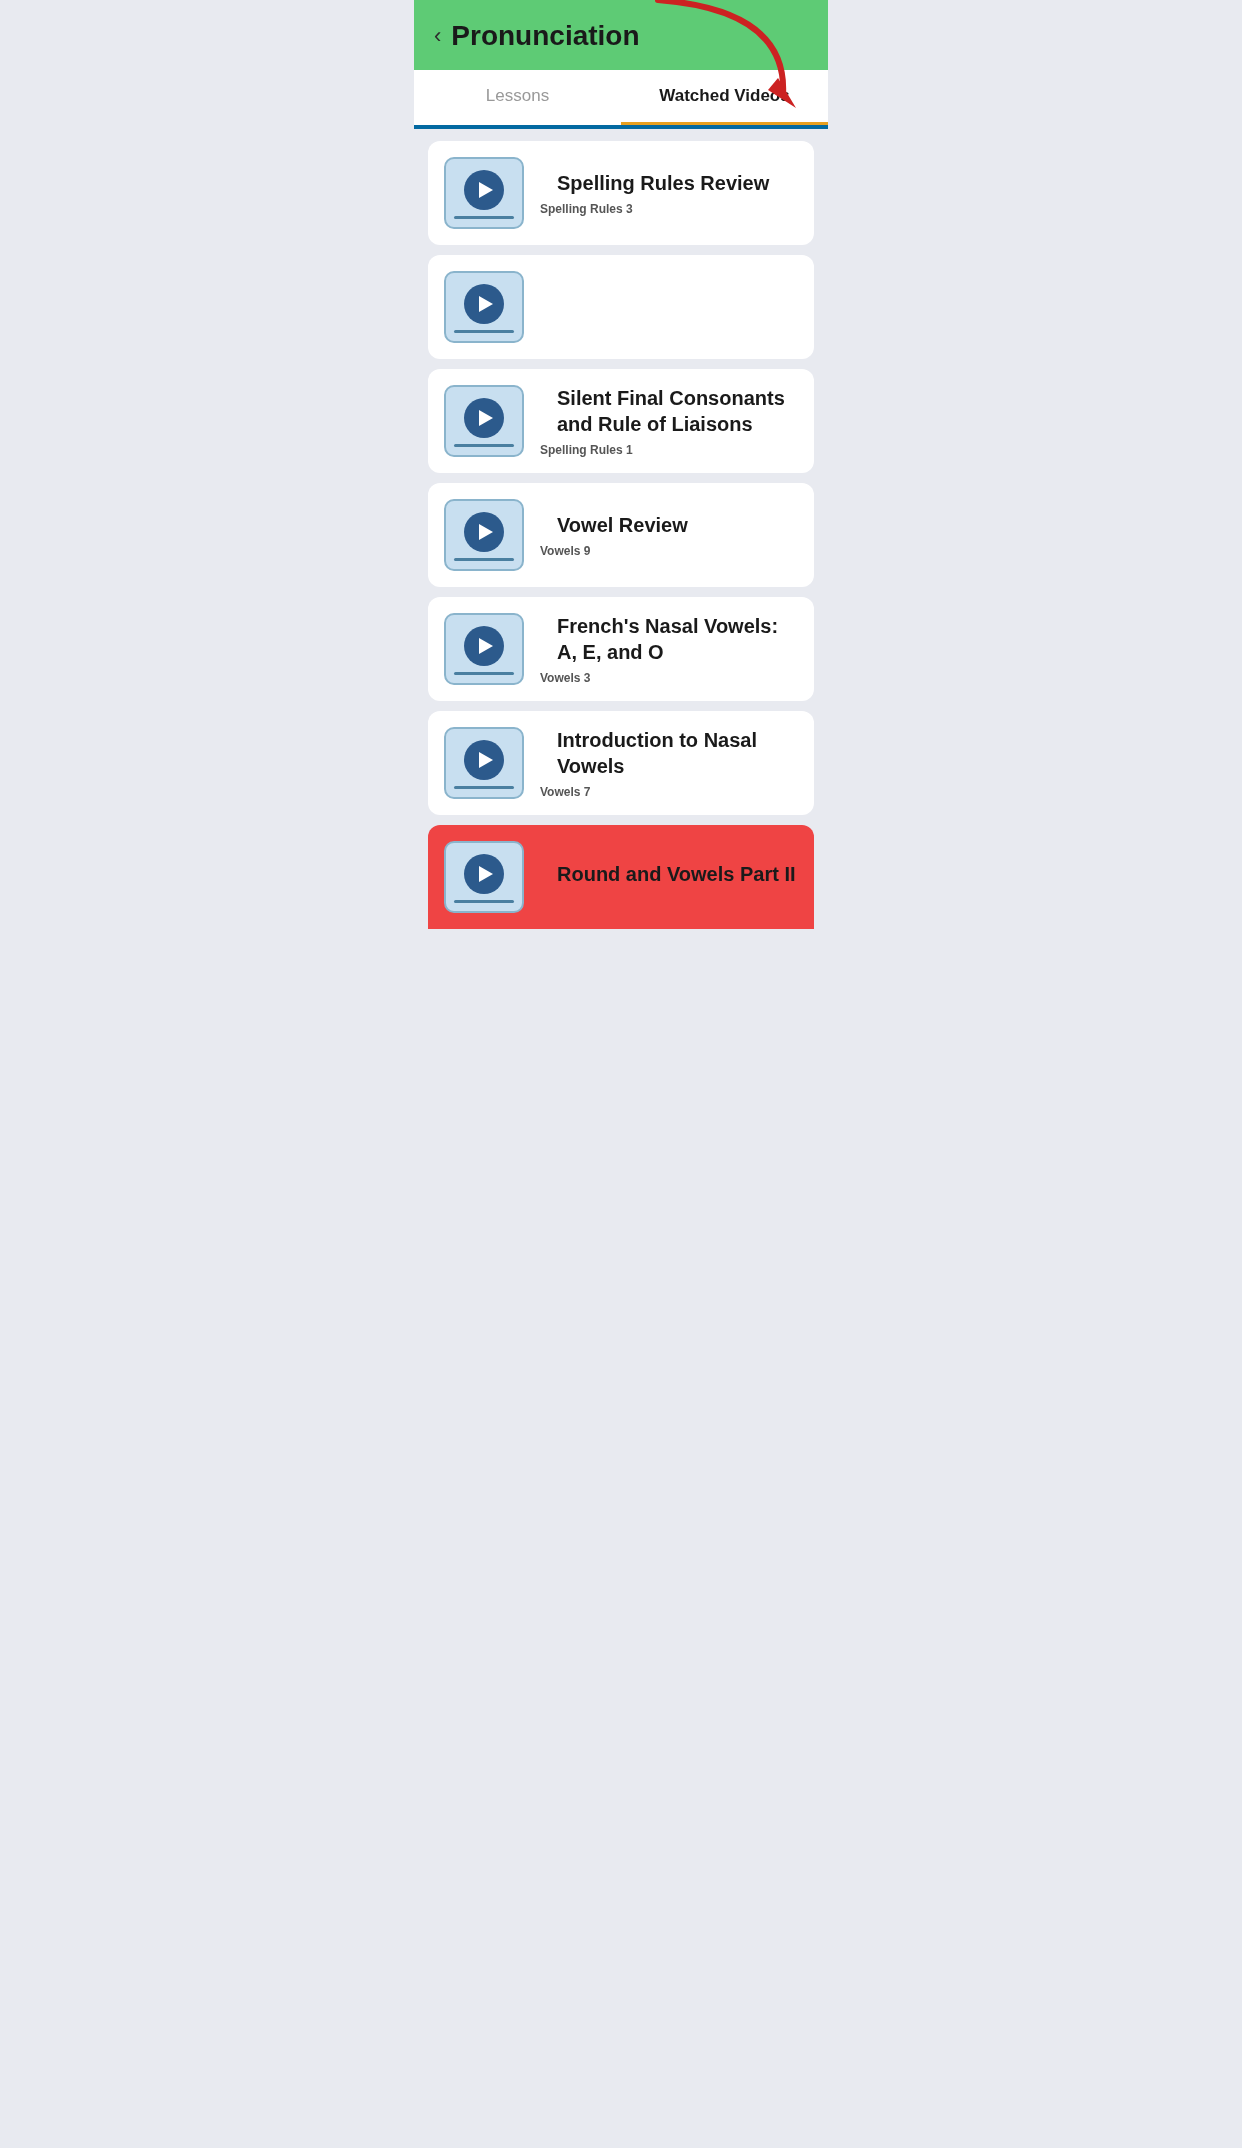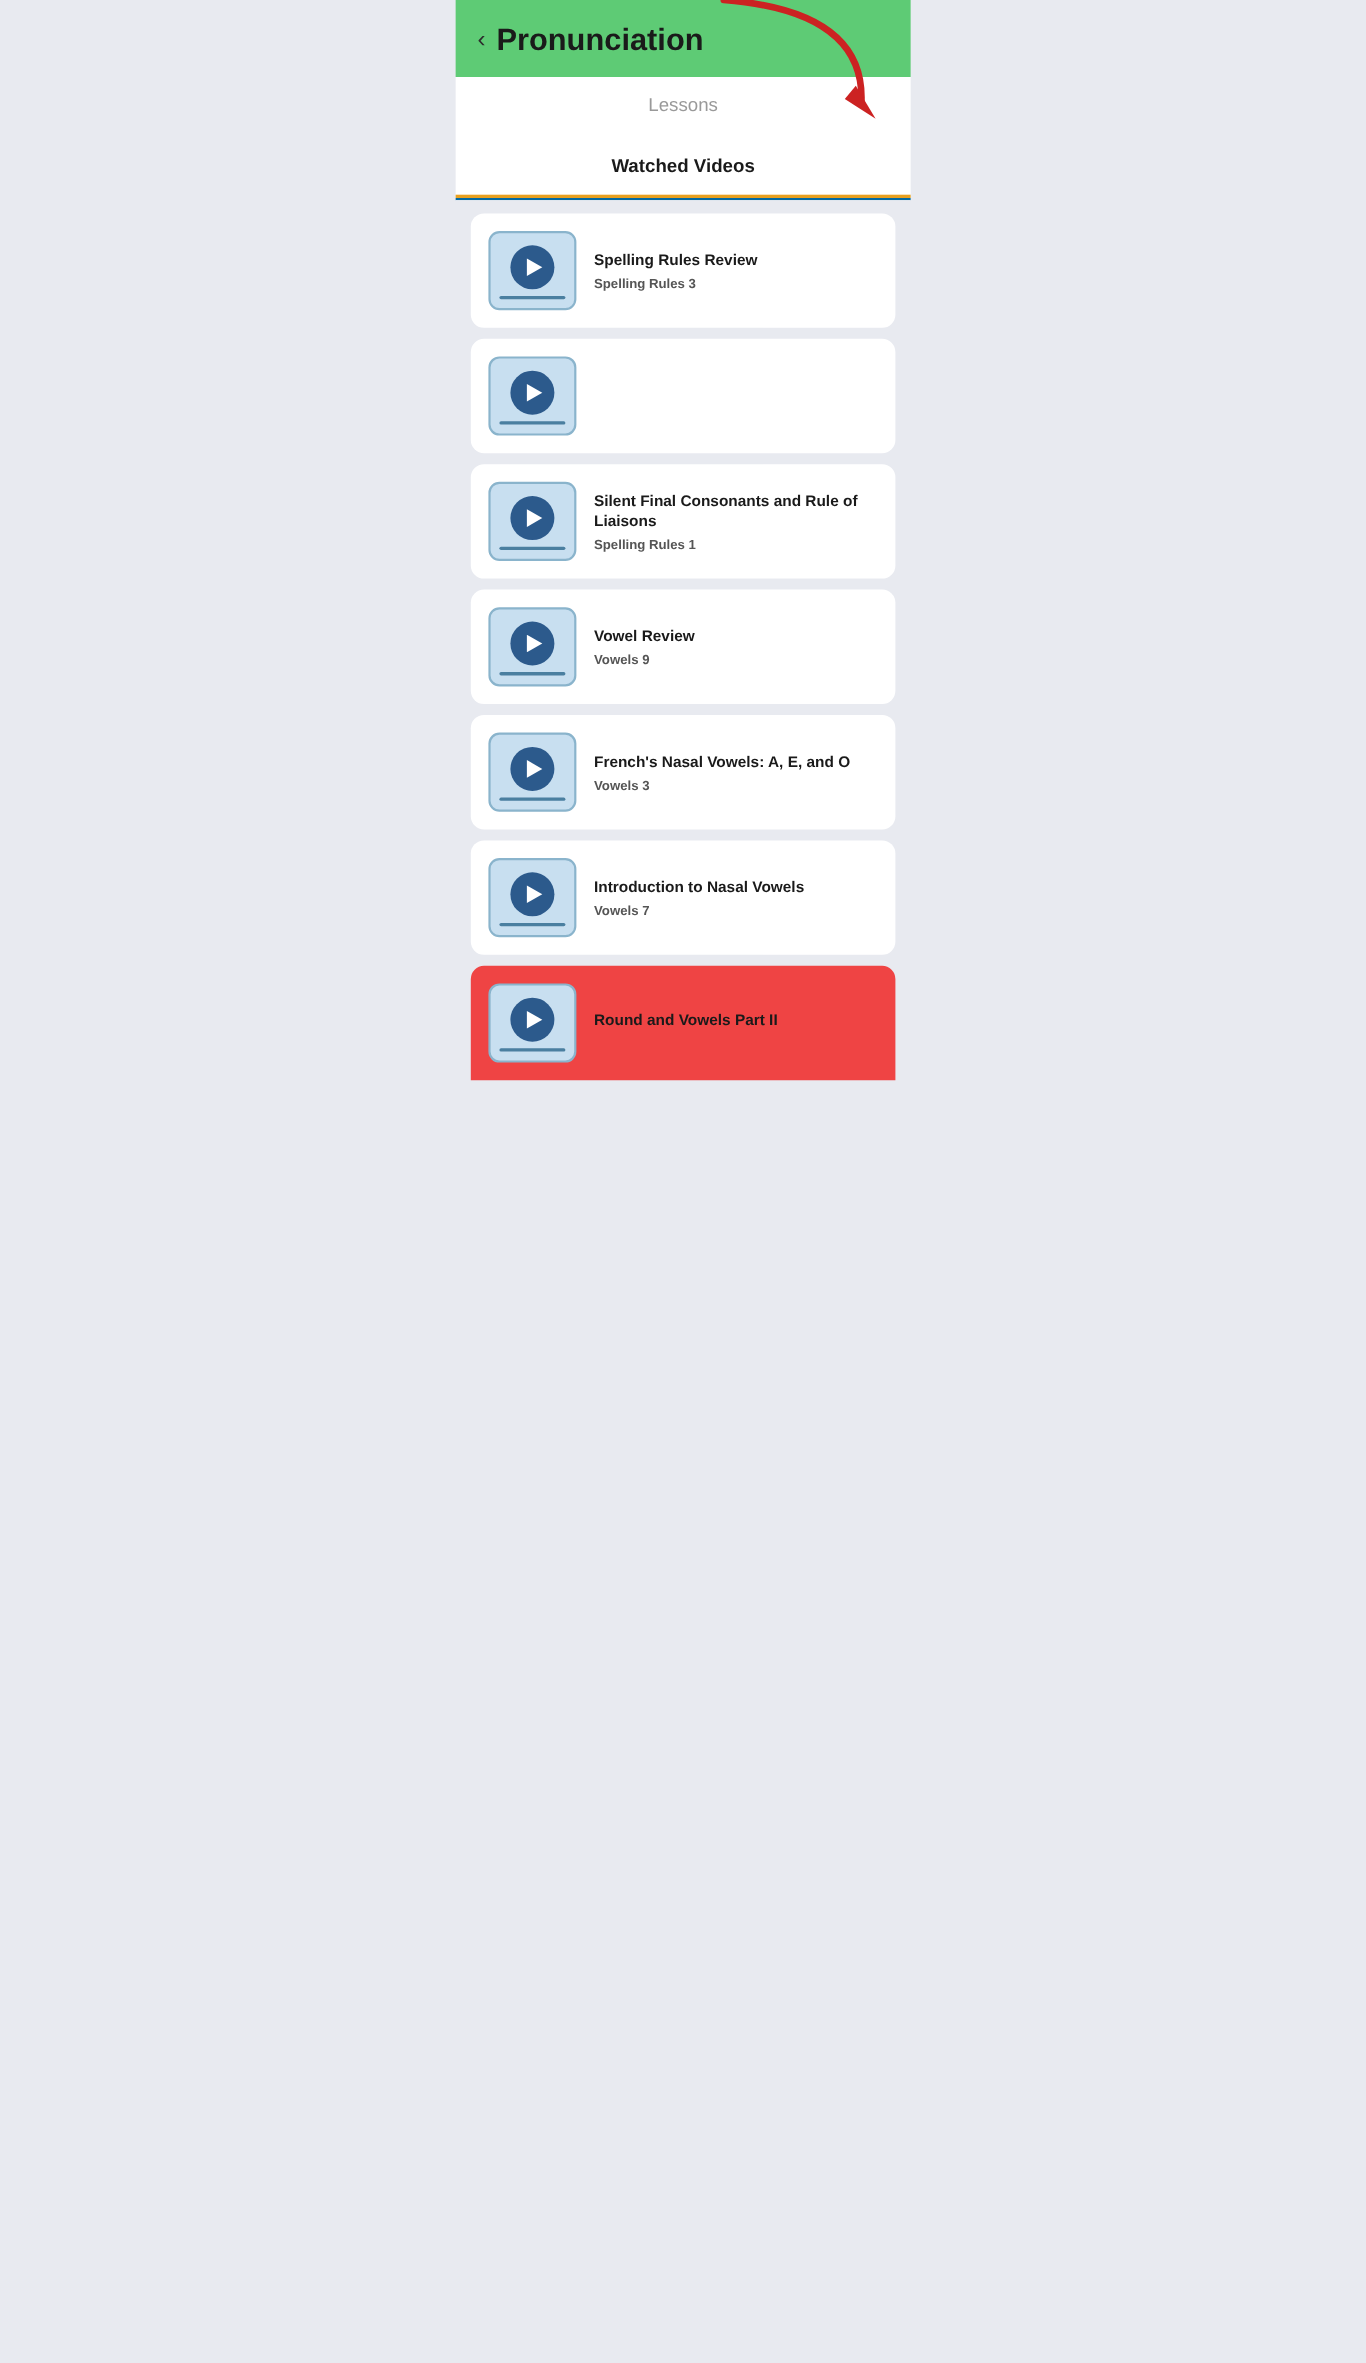--- a/index.html
+++ b/index.html
@@ -50,22 +50,21 @@
       right: 20px;
       width: 180px;
       height: 130px;
       pointer-events: none;
       overflow: visible;
     }
 
     .tabs-container {
       background: #ffffff;
       display: flex;
-      border-bottom: 2px solid #0369a1;
-      flex-direction: column;
+      border-bottom: 4px solid #0369a1;
     }
 
     .tab {
       flex: 1;
       text-align: center;
       padding: 16px 10px;
       font-size: 17px;
       cursor: pointer;
       color: #999;
       font-weight: 500;
@@ -140,25 +139,26 @@
       border-bottom: 8px solid transparent;
       border-left: 14px solid #ffffff;
       margin-left: 3px;
     }
 
     .video-info {
       flex: 1;
     }
 
     .video-title {
-      font-size: 14px;
+      font-size: 20px;
       font-weight: 700;
       color: #1a1a1a;
       line-height: 1.3;
       margin-bottom: 6px;
+      margin-left: 17px;
     }
 
     .video-subtitle {
       font-size: 12px;
       font-weight: 600;
       color: #555;
     }
 
     
     .partial-card {

